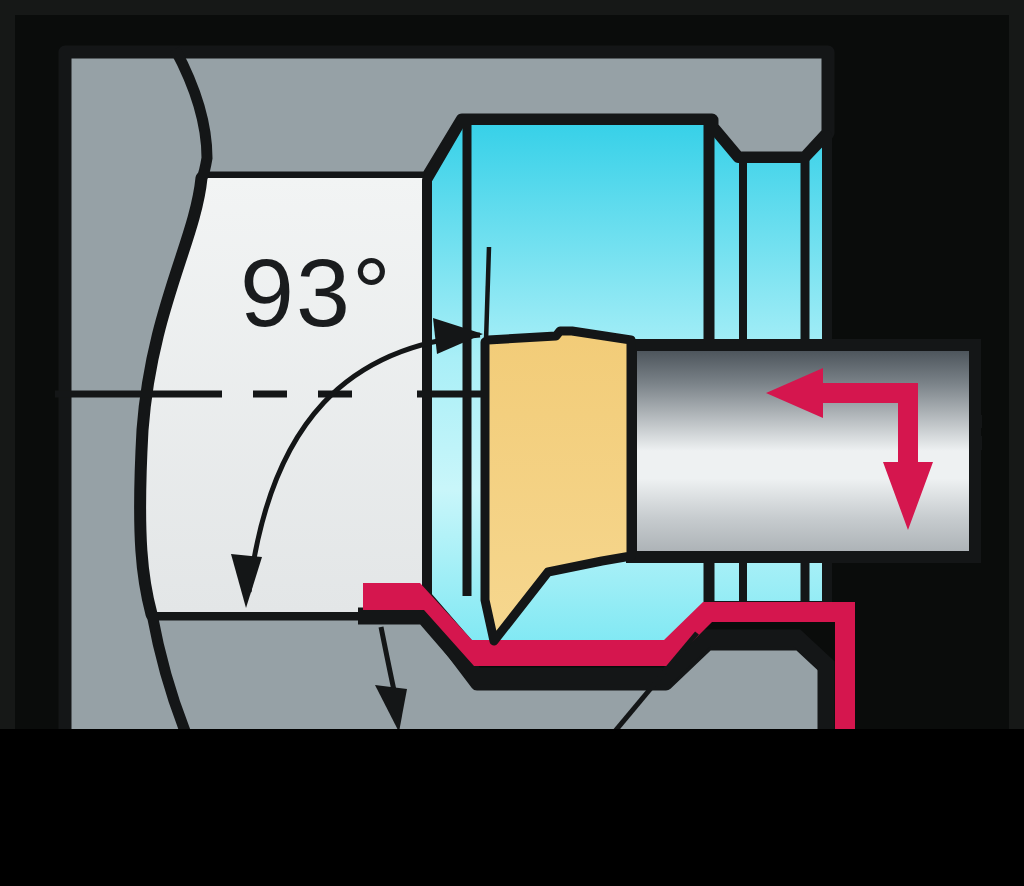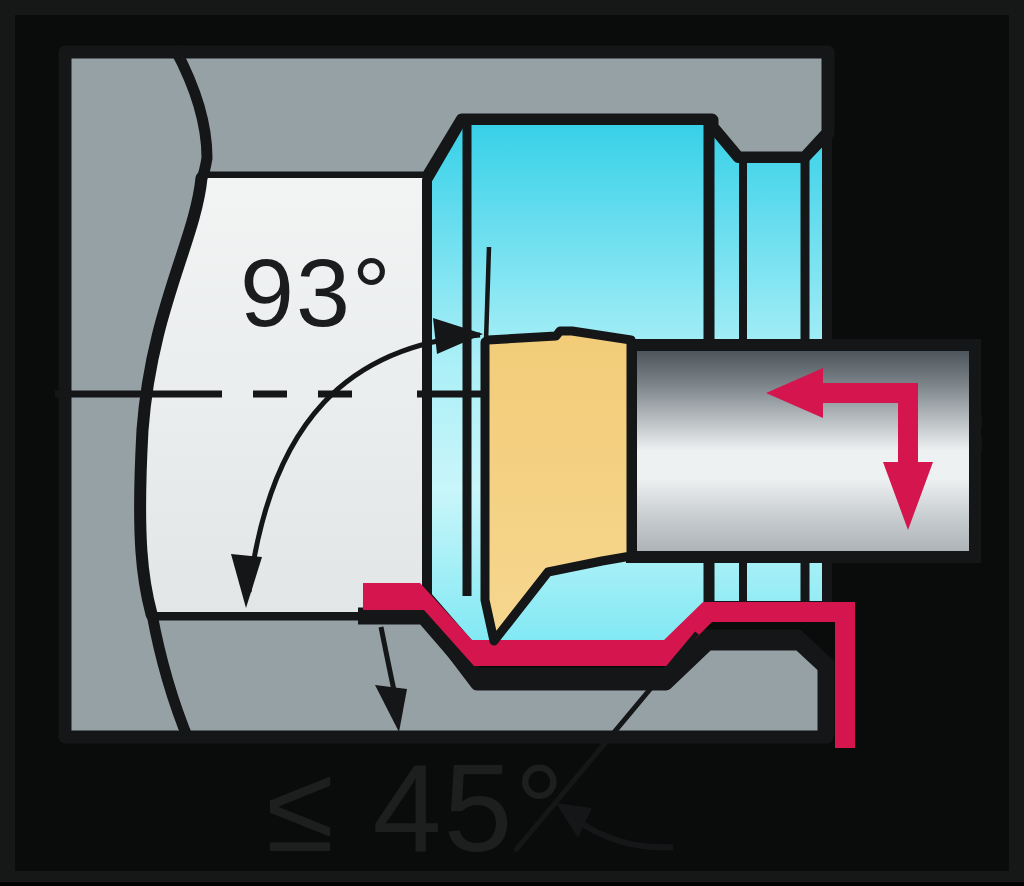--- a/index.html
+++ b/index.html
@@ -1,16 +1,16 @@
 <!DOCTYPE html>
 <html><head>
 <meta charset="utf-8">
 <style>
   html,body{margin:0;padding:0;background:#000;}
-  .stage{width:1024px;height:882px;position:relative;overflow:hidden;}
+  .stage{width:1024px;height:729px;position:relative;overflow:hidden;}
   svg{display:block;}
   text{font-family:"Liberation Sans", sans-serif;}
   .ann-white{letter-spacing:2px;}
   .ann-black{letter-spacing:2px;}
 </style>
 </head>
 <body>
 
 <div class="stage">
 <svg width="1024" height="886" viewBox="0 0 1024 886">

